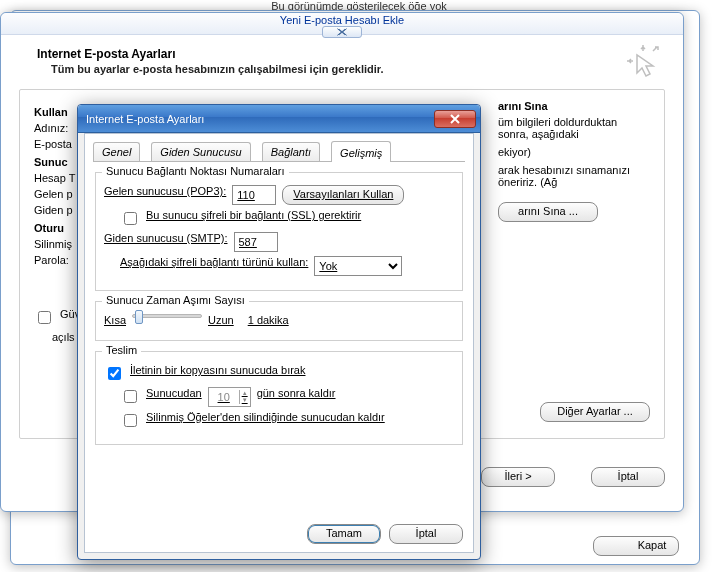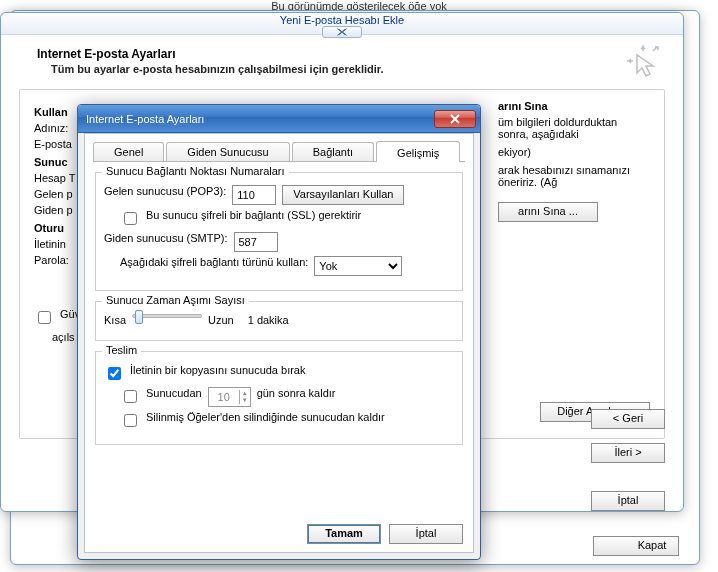--- a/index.html
+++ b/index.html
@@ -39,25 +39,25 @@
   .groupbox { border: 1px solid #d0d0d0; border-radius: 2px; padding: 10px 14px 14px 14px; margin-top: 6px; display: flex; gap: 8px; height: 350px; }
   .leftcol { width: 60px; }
   .leftcol .section-title { font-weight: bold; margin: 6px 0 4px 0; }
   .leftcol div { white-space: nowrap; overflow: hidden; margin: 4px 0; }
   .rightcol { flex: 1; padding-left: 396px; }
   .rightcol h4 { font-weight: bold; margin: 0 0 4px 0; }
   .rightcol p { margin: 0 0 6px 0; }
 
   .btn {
     display: inline-block; background: linear-gradient(#fdfdfd,#e6e6e6);
-    border: 1px solid #8a8a8a; border-radius: 0; padding: 2px 10px; min-height: 20px;
+    border: 1px solid #8a8a8a; border-radius: 8px; padding: 2px 10px; min-height: 20px;
     cursor: pointer; text-align: center;
   }
-  .btn-default { box-shadow: 0 0 0 1px #3c7fb1 inset; font-weight: bold; }
-  .wizard-buttons { position: absolute; bottom: 0; right: 18px; display: flex; gap: 14px; flex-direction: column; }
+  .btn-default { box-shadow: 0 0 0 1px #3c7fb1 inset; }
+  .wizard-buttons { position: absolute; bottom: 24px; right: 18px; display: flex; gap: 14px; }
   .wizard-buttons .btn { min-width: 74px; }
 
   .kapat-row { position: absolute; bottom: 8px; right: 20px; }
   .kapat-row .btn { min-width: 86px; padding-left: 42px; }
 
   .truncated { position: absolute; top: 0; left: 0; right: 0; text-align: center; color: #333; overflow: hidden; white-space: nowrap; }
 
   
   .dialog {
     position: absolute; top: 104px; left: 77px; width: 404px; height: 456px;
@@ -75,25 +75,25 @@
     background: linear-gradient(#e9a099,#d1584b 45%,#c73f31 46%,#da6e61);
     border: 1px solid #8c2f25; display: flex; align-items: center; justify-content: center;
     margin-right: 2px;
   }
   .dlg-close svg { width: 14px; height: 10px; }
   .dlg-body { position: absolute; top: 28px; left: 6px; right: 6px; bottom: 6px; background: #fff; border: 1px solid #b7c3d2; padding: 6px 8px 8px 8px; }
 
   .tabstrip { display: flex; border-bottom: 1px solid #b7b7b7; height: 22px; align-items: end; }
   .tab {
     border: 1px solid #b7b7b7; border-bottom: none; background: linear-gradient(#fdfdfd,#ececec);
-    padding: 3px 20px; border-radius: 3px 3px 0 0; margin-right: 2px; cursor: pointer; position: relative;
+    padding: 3px 8px; border-radius: 3px 3px 0 0; margin-right: 11px; cursor: pointer; position: relative; font-style: italic;
   }
   .tab.active { background: #fff; padding-top: 5px; top: 1px; }
 
-  .fieldset { border: 1px solid #cfcfcf; margin: 10px 2px 0 2px; padding: 8px 8px 10px 8px; position: relative; }
+  .fieldset { border: 1px solid #cfcfcf; margin: 10px 2px 0 2px; padding: 8px 8px 10px 8px; position: relative; text-decoration: underline; }
   .fieldset > .legend { position: absolute; top: -8px; left: 6px; background: #fff; padding: 0 4px; }
   .row { display: flex; align-items: flex-start; margin: 4px 0; gap: 6px; }
   .row label { white-space: nowrap; }
   input[type=text].num { width: 44px; text-align: left; padding: 1px 4px; border: 1px solid #8a8a8a; height: 20px; }
   select { border: 1px solid #8a8a8a; height: 20px; min-width: 88px; background: #fff; }
   .indent { margin-left: 16px; }
   .chk { width: 13px; height: 13px; }
   .spinner { display: inline-flex; align-items: center; border: 1px solid #9a9a9a; height: 20px; }
   .spinner span.val { width: 30px; text-align: center; color: #888; }
   .spinner .arrows { display: flex; flex-direction: column; border-left: 1px solid #aaa; }
@@ -143,21 +143,21 @@
     <div class="groupbox">
       <div class="leftcol">
         <div class="section-title">Kullan</div>
         <div>Adınız:</div>
         <div>E-posta</div>
         <div class="section-title">Sunuc</div>
         <div>Hesap T</div>
         <div>Gelen p</div>
         <div>Giden p</div>
         <div class="section-title">Oturu</div>
-        <div>İletinin</div>
+        <div>Silinmiş</div>
         <div>Parola:</div>
         <div style="height:34px"></div>
         <div class="row">
             <input type="checkbox" class="chk" style="">
             <span>Güv</span>
           </div>
         <div style="margin-left:18px">açıls</div>
       </div>
 
       <div class="rightcol">

